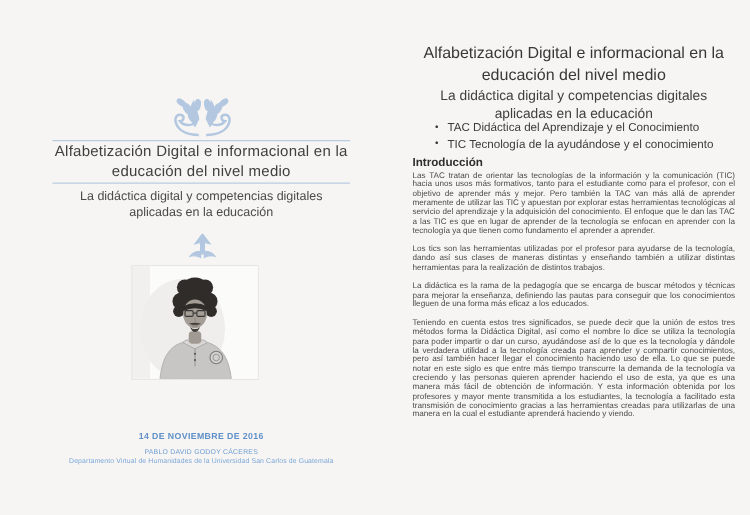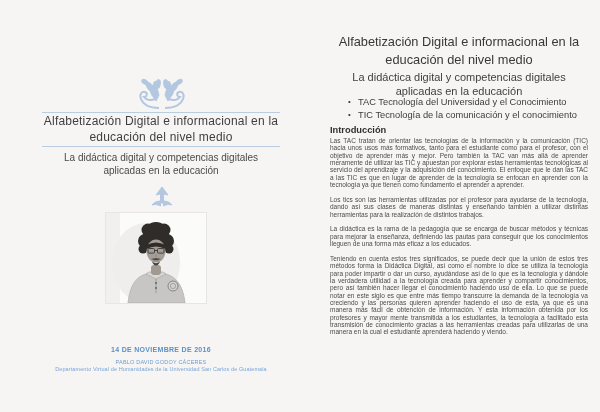--- a/index.html
+++ b/index.html
@@ -128,25 +128,25 @@
   <div class="lp-date">14 DE NOVIEMBRE DE 2016</div>
   <div class="lp-author">PABLO DAVID GODOY CÁCERES</div>
   <div class="lp-dept">Departamento Virtual de Humanidades de la Universidad San Carlos de Guatemala</div>
 
   <div class="rp-title">Alfabetización Digital e informacional en la educación del nivel medio</div>
   <div class="rp-subtitle">La didáctica digital y competencias digitales aplicadas en la educación</div>
 
   <div class="rp-bullets">
     <div class="rp-bullet">
       <span class="dot">•</span>
-      <span>TAC Tecnología del Universidad y el Conocimiento</span>
+      <span>TAC Didáctica del Aprendizaje y el Conocimiento</span>
     </div>
     <div class="rp-bullet">
       <span class="dot">•</span>
-      <span>TIC Tecnología de la comunicación y el conocimiento</span>
+      <span>TIC Tecnología de la ayudándose y el conocimiento</span>
     </div>
   </div>
 
   <div class="rp-heading">Introducción</div>
 
   <div class="rp-body">
     <p>Las TAC tratan de orientar las tecnologías de la información y la comunicación (TIC) hacia unos usos más formativos, tanto para el estudiante como para el profesor, con el objetivo de aprender más y mejor. Pero también la TAC van más allá de aprender meramente de utilizar las TIC y apuestan por explorar estas herramientas tecnológicas al servicio del aprendizaje y la adquisición del conocimiento. El enfoque que le dan las TAC a las TIC es que en lugar de aprender de la tecnología se enfocan en aprender con la tecnología ya que tienen como fundamento el aprender a aprender.</p>
     <p>Los tics son las herramientas utilizadas por el profesor para ayudarse de la tecnología, dando así sus clases de maneras distintas y enseñando también a utilizar distintas herramientas para la realización de distintos trabajos.</p>
     <p>La didáctica es la rama de la pedagogía que se encarga de buscar métodos y técnicas para mejorar la enseñanza, definiendo las pautas para conseguir que los conocimientos lleguen de una forma más eficaz a los educados.</p>
     <p>Teniendo en cuenta estos tres significados, se puede decir que la unión de estos tres métodos forma la Didáctica Digital, así como el nombre lo dice se utiliza la tecnología para poder impartir o dar un curso, ayudándose así de lo que es la tecnología y dándole la verdadera utilidad a la tecnología creada para aprender y compartir conocimientos, pero así también hacer llegar el conocimiento haciendo uso de ella. Lo que se puede notar en este siglo es que entre más tiempo transcurre la demanda de la tecnología va creciendo y las personas quieren aprender haciendo el uso de esta, ya que es una manera más fácil de obtención de información. Y esta información obtenida por los profesores y mayor mente transmitida a los estudiantes, la tecnología a facilitado esta transmisión de conocimiento gracias a las herramientas creadas para utilizarlas de una manera en la cual el estudiante aprenderá haciendo y viendo.</p>

